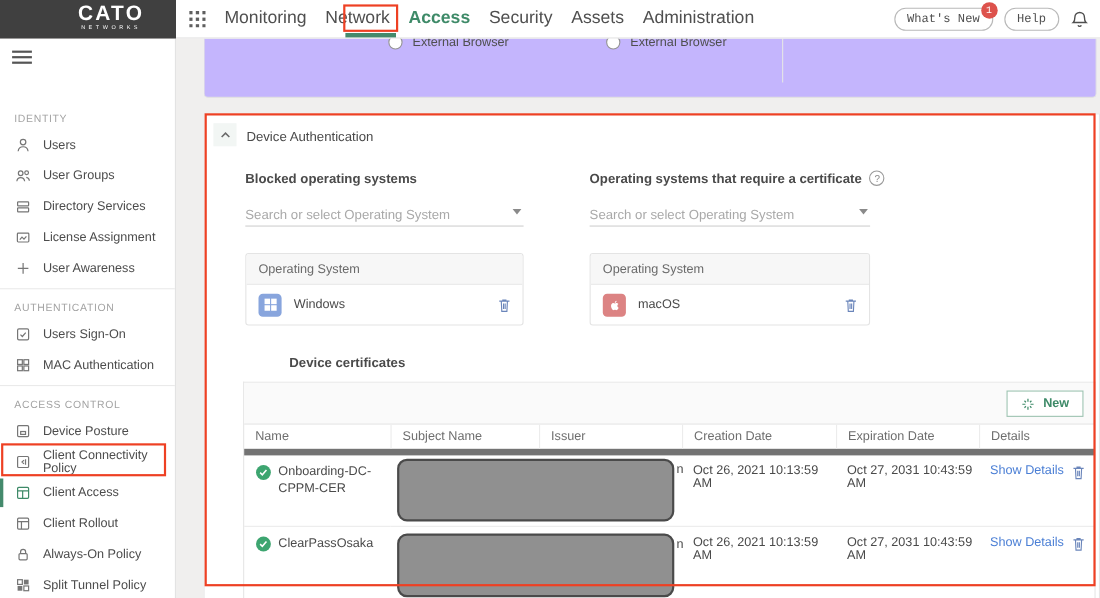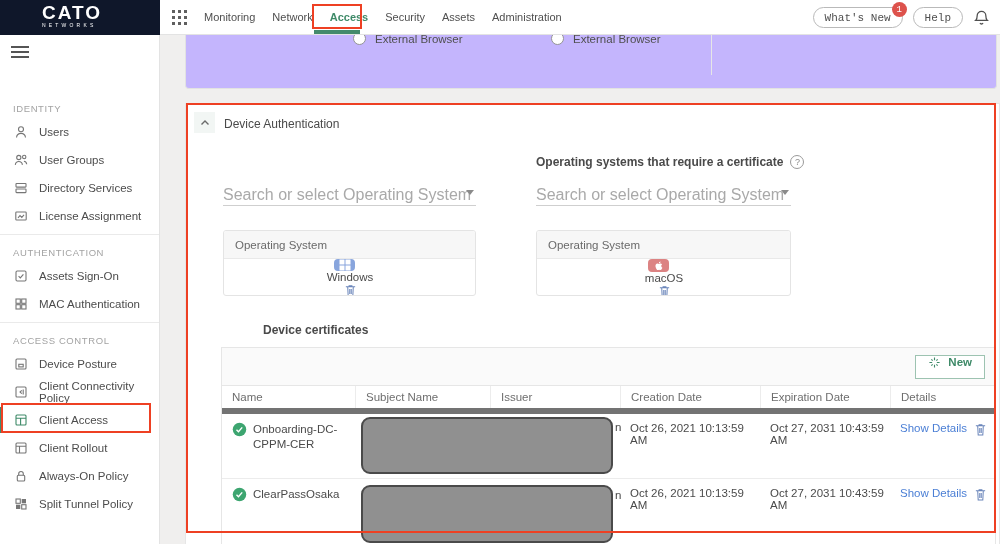--- a/index.html
+++ b/index.html
@@ -1,26 +1,26 @@
 <!DOCTYPE html>
 <html><head>
 <meta charset="utf-8">
 <style>
   * { margin:0; padding:0; box-sizing:border-box; }
   body { font-family:"Liberation Sans", sans-serif; background:#fff; }
   .app { position:relative; width:1000px; height:544px; overflow:hidden; background:#f0efee; font-family:"Liberation Sans", sans-serif; }
 
   
   .hdr { position:absolute; left:0; top:0; width:1000px; height:35px; background:#fff; border-bottom:1px solid #e3e3e3; z-index:20; }
-  .logo { position:absolute; left:0; top:0; width:160px; height:35px; background:#0f172a; color:#fff; padding-left:42px; padding-top:3px; }
+  .logo { position:absolute; left:0; top:0; width:160px; height:35px; background:#404040; color:#fff; padding-left:42px; padding-top:3px;text-align:center; }
   .logo-title { font-size:19px; font-weight:bold; letter-spacing:2px; line-height:20px; }
   .logo-sub { font-size:5px; letter-spacing:3.2px; margin-top:-1px; }
   .grid-ic { position:absolute; left:172px; top:10px; }
   .nav { position:absolute; left:204px; top:0; height:34px; display:flex; align-items:center; gap:17px; }
-  .nav-item { font-size:11px; color:#4f4f4f; white-space:nowrap; cursor:pointer; }
+  .nav-item { font-size:16px; color:#4f4f4f; white-space:nowrap; cursor:pointer; }
   .nav-item.active { color:#3e8a68; font-weight:bold; }
   .access-underline { position:absolute; left:314px; top:30px; width:46px; height:4px; background:#448a6c; }
   .hdr-right { position:absolute; right:10px; top:0; height:35px; display:flex; align-items:center; gap:10px;font-family:Liberation Mono, monospace; }
   .pill { position:relative; border:1px solid #b9b9b9; border-radius:11px; height:21px; padding:0 11px; font-size:11px; color:#4f4f4f; display:flex; align-items:center; background:#fff; cursor:pointer; }
   .badge { position:absolute; right:-5px; top:-6px; width:15px; height:15px; border-radius:50%; background:#dd524c; color:#fff; font-size:9px; display:flex; align-items:center; justify-content:center; }
 
   
   .side { position:absolute; left:0; top:35px; width:160px; bottom:0; background:#fff; border-right:1px solid #e3e3e3; z-index:10; }
   .burger { margin:11px 0 0 11px; width:18px; cursor:pointer; }
   .burger span { display:block; height:2px; background:#555; margin-bottom:3px; }
@@ -40,36 +40,36 @@
   .radio-row { position:absolute; top:-3px; left:0; right:0; height:22px; }
   .radio { position:absolute; display:flex; align-items:center; gap:9px; font-size:11.5px; color:#4f4f4f; }
   .radio-circle { width:13px; height:13px; border:1.5px solid #949494; border-radius:50%; background:#fff; }
   .card1-divider { position:absolute; left:525px; top:0; width:1px; height:40px; background:#e6e6e6; }
 
   .card2 { position:absolute; left:25px; top:68px; right:0; bottom:-12px; background:#fff; border:1px solid #e6e6e6; }
   .chev-box { position:absolute; left:8px; top:8px; width:21px; height:21px; background:#f2f6f4; display:flex; align-items:center; justify-content:center; cursor:pointer; }
   .sec-title { position:absolute; left:38px; top:13px; font-size:12px; color:#4a4a4a; }
   .col-label { position:absolute; font-size:12px; font-weight:bold; color:#4a4a4a; display:flex; align-items:center; gap:7px; }
   .help-ic { width:14px; height:14px; border:1px solid #9a9a9a; border-radius:50%; font-size:9px; color:#8a8a8a; display:flex; align-items:center; justify-content:center; font-weight:normal; cursor:pointer; }
-  .select { position:absolute; height:22px; border-bottom:1px solid #cfcfcf; font-size:16px; color:#a9a9a9; display:flex; align-items:center; cursor:pointer; }
+  .select { position:absolute; height:22px; border-bottom:1px solid #cfcfcf; font-size:12px; color:#a9a9a9; display:flex; align-items:center; cursor:pointer; }
   .select .caret { position:absolute; right:2px; top:6px; width:0; height:0; border-left:4px solid transparent; border-right:4px solid transparent; border-top:5px solid #8a8a8a; }
 
   .os-table { position:absolute; border:1px solid #e4e4e4; border-radius:3px; background:#fff; overflow:hidden; }
   .os-head { height:28px; background:#f7f7f7; border-bottom:1px solid #e9e9e9; font-size:11.5px; color:#6a6a6a; display:flex; align-items:center; padding-left:11px; }
-  .os-row { height:36px; display:flex; align-items:center; padding:0 10px 0 11px;flex-direction:column; }
+  .os-row { height:36px; display:flex; align-items:center; padding:0 10px 0 11px; }
   .os-ic { width:21px; height:21px; border-radius:4px; display:flex; align-items:center; justify-content:center; margin-right:11px; }
   .os-ic.win { background:#88a5dd; }
   .os-ic.mac { background:#dc8383; }
   .os-name { font-size:11.5px; color:#4a4a4a; flex:1; }
   .trash { color:#6a85ba; cursor:pointer; display:flex; }
 
   .dc-label { position:absolute; left:37px; top:219px; font-size:12px; font-weight:bold; color:#4a4a4a;margin-left:40px; }
   .cert-table { position:absolute; left:35px; top:243px; right:3px; bottom:0; border:1px solid #e6e6e6; border-bottom:none; background:#fff; }
   .ct-toolbar { height:38px; background:#fafafa; border-bottom:1px solid #e6e6e6; position:relative; }
-  .new-btn { position:absolute; right:10px; top:7px; height:24px; padding:0 12px; border:1px solid #9dc3b1; border-radius:0; background:#fff; color:#3e8a68; font-size:11.5px; font-weight:bold; display:flex; align-items:flex-start; gap:7px; cursor:pointer; }
+  .new-btn { position:absolute; right:10px; top:7px; height:24px; padding:0 12px; border:1px solid #9dc3b1; border-radius:0; background:#fff; color:#3e8a68; font-size:11.5px; font-weight:bold; display:flex; align-items:center; gap:7px; cursor:pointer; }
   .ct-grid { display:grid; grid-template-columns:133px 135px 130px 140px 130px 1fr; }
   .ct-head { height:28px; border-bottom:6px solid #737373; }
   .ct-head > div { font-size:11.5px; color:#6e6e6e; display:flex; align-items:center; padding-left:10px; border-left:1px solid #ececec; }
   .ct-head > div:first-child { border-left:none; }
   .ct-row > div { padding:8px 0 0 10px; font-size:11.5px; color:#4a4a4a; }
   .ct-row.r1 > div { border-bottom:1px solid #ececec; height:65px; }
   .ct-row.r2 > div { height:80px; }
   .name-cell { display:flex; gap:6px; }
   .name-text { width:102px; overflow-wrap:break-word; line-height:1.3; }
   .details-cell { position:relative; }
@@ -164,30 +164,36 @@
           </svg>
         <span>Directory Services</span>
       </div>
       <div class="s-item">
         <svg class="ic" width="16" height="16" viewBox="0 0 16 16" fill="none" stroke="currentColor" stroke-width="1.1">
             <rect x="2.8" y="4" width="10.4" height="8" rx=".8"></rect>
             <path d="M5 9.8l2-2.2 1.8 1.8 2.2-2.6"></path>
           </svg>
         <span>License Assignment</span>
       </div>
+      <div class="s-item">
+        <svg class="ic" width="16" height="16" viewBox="0 0 16 16" fill="none" stroke="currentColor" stroke-width="1.1">
+            <path d="M8 3.2v9.6M3.2 8h9.6"></path>
+          </svg>
+        <span>User Awareness</span>
+      </div>
     </div>
 
     <div class="s-sec bordered">
       <div class="s-title">AUTHENTICATION</div>
       <div class="s-item">
         <svg class="ic" width="16" height="16" viewBox="0 0 16 16" fill="none" stroke="currentColor" stroke-width="1.1">
             <rect x="3" y="3" width="10" height="10" rx="1.2"></rect>
             <path d="M5.6 8.2l1.7 1.7 3.1-3.6"></path>
           </svg>
-        <span>Assets Sign-On</span>
+        <span>Users Sign-On</span>
       </div>
       <div class="s-item">
         <svg class="ic" width="16" height="16" viewBox="0 0 16 16" fill="none" stroke="currentColor" stroke-width="1.1">
             <rect x="3" y="3" width="4.3" height="4.3"></rect>
             <rect x="8.7" y="3" width="4.3" height="4.3"></rect>
             <rect x="3" y="8.7" width="4.3" height="4.3"></rect>
             <rect x="8.7" y="8.7" width="4.3" height="4.3"></rect>
           </svg>
         <span>MAC Authentication</span>
       </div>
@@ -260,20 +266,23 @@
     </div>
 
     <div class="card2">
       <div class="chev-box">
         <svg width="12" height="12" viewBox="0 0 12 12" fill="none" stroke="#6a6a6a" stroke-width="1.4">
             <path d="M2.5 7.5 6 4l3.5 3.5"></path>
           </svg>
       </div>
       <div class="sec-title">Device Authentication</div>
 
+      <div class="col-label" style="left:37px; top:51px;">
+        <span>Blocked operating systems</span>
+      </div>
       <div class="col-label" style="left:350px; top:51px;">
         <span>Operating systems that require a certificate</span>
         <span class="help-ic">?</span>
       </div>
 
       <div class="select" style="left:37px; top:80px; width:253px;">
         <span>Search or select Operating System</span>
         <span class="caret"></span>
       </div>
       <div class="select" style="left:350px; top:80px; width:255px;">

